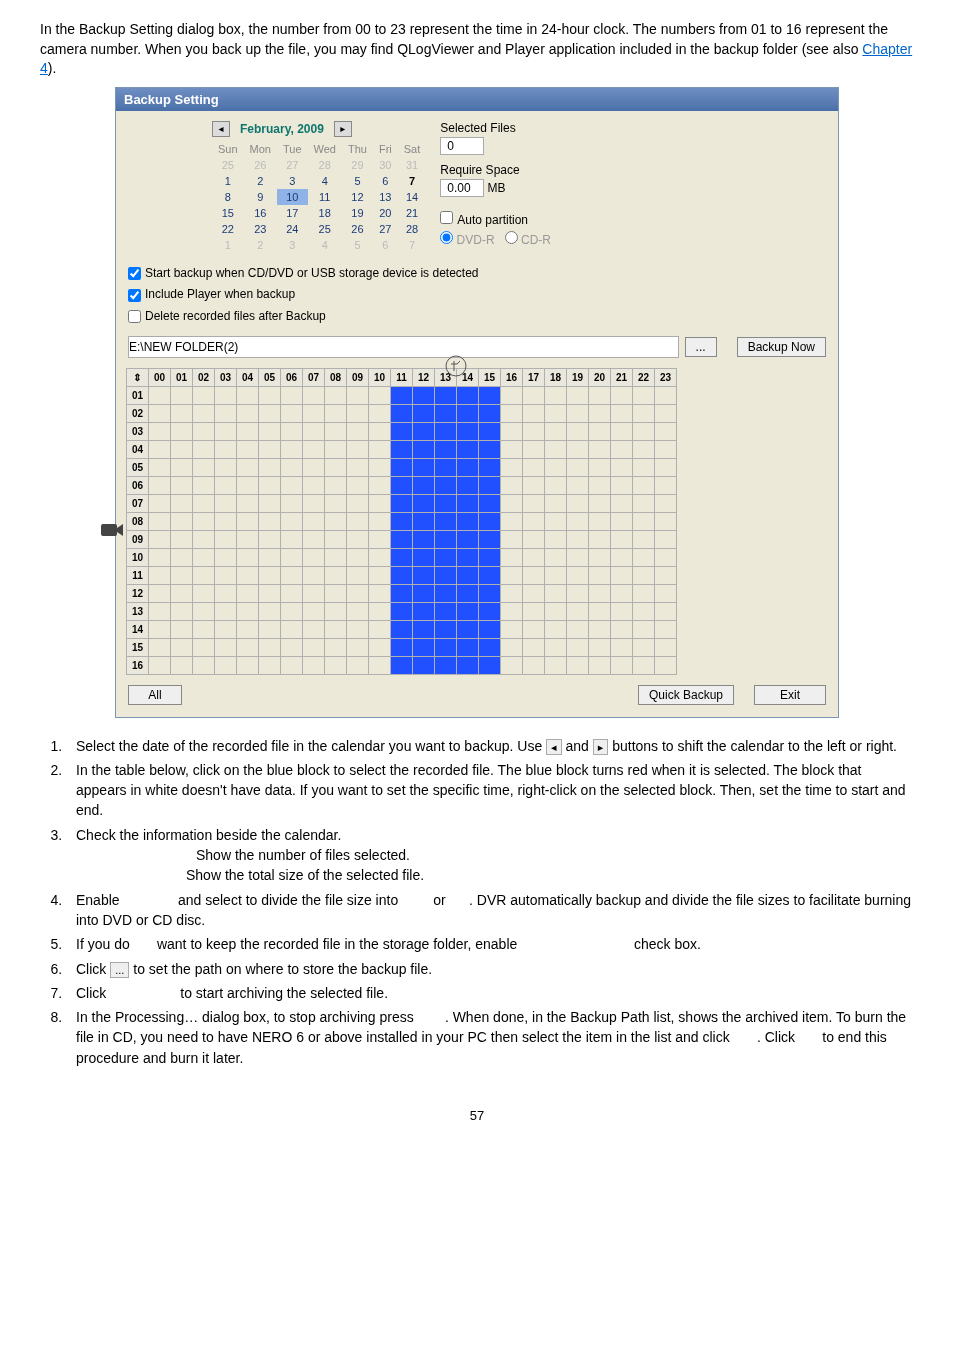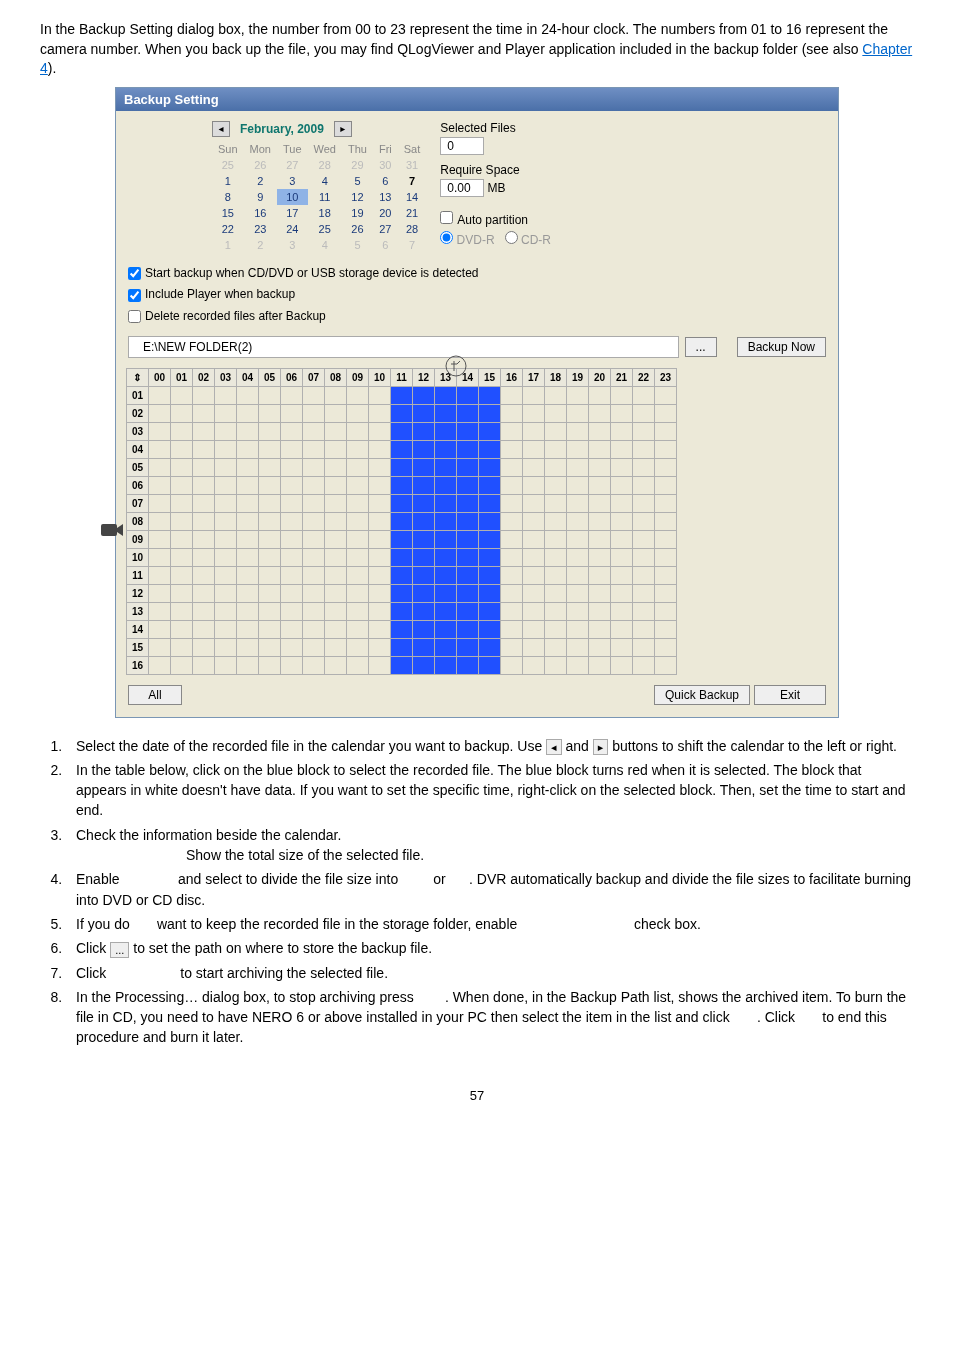--- a/index.html
+++ b/index.html
@@ -26,34 +26,34 @@
 
 .right-panel { flex: 1; font-size: 12px; }
 .rp-label { margin-bottom: 2px; }
 .rp-field { display: inline-block; border: 1px solid #aaa; background: #fff; padding: 1px 6px; min-width: 44px; margin-bottom: 8px; }
 .cb { margin-right: 4px; }
 
 .mid-checks { margin-top: 10px; line-height: 1.8; font-size: 12px; }
 .mid-checks input[type=checkbox] { margin-right: 4px; vertical-align: middle; }
 
 .path-row { display: flex; align-items: center; gap: 6px; margin: 8px 0 10px; }
-.path-input { flex: 1; border: 1px solid #aaa; background: #fff; padding: 3px 14px; font-size: 12px; }
+.path-input { flex: 1; border: 1px solid #aaa; background: #fff; padding: 3px 0; font-size: 12px; }
 .btn { border: 1px solid #888; background: #efefef; padding: 2px 10px; font-size: 12px; display: inline-block; }
 
 .grid-area { position: relative; }
 .hand-icon { position: absolute; left: 316px; top: -14px; width: 24px; height: 24px; }
 .camera-icon { position: absolute; left: -28px; top: 152px; width: 26px; height: 20px; }
 
 table.grid { border-collapse: collapse; font-size: 10px; margin-left: -2px; }
 table.grid th, table.grid td { border: 1px solid #b0b0b0; width: 22px; height: 18px; text-align: center; vertical-align: middle; }
 table.grid th { background: #eae8dc; font-weight: bold; }
 table.grid th.corner { background: #eae8dc; }
 table.grid td.blue { background: #2050ff; }
 
-.bottom-btns { display: flex; gap: 4px; margin-top: 10px; align-items: center; }
+.bottom-btns { display: flex; gap: 20px; margin-top: 10px; align-items: center; }
 .bottom-btns .btn-all { width: 54px; text-align: center; }
 .bottom-btns .spacer { flex: 1; }
 
 ol.steps { margin: 12px 0 0 26px; font-size: 14px; line-height: 1.45; }
 ol.steps > li { margin-bottom: 4px; padding-left: 10px; }
 .inline-btn { display: inline-block; border: 1px solid #aaa; background: #efefef; padding: 0 4px; font-size: 11px; line-height: 14px; vertical-align: middle; }
 
 .page-num { text-align: center; margin-top: 40px; font-size: 13px; }
 </style>
 </head>
@@ -642,20 +642,21 @@
       <span class="btn">Quick Backup</span>
       <span class="btn" style="width:72px; text-align:center">Exit</span>
     </div>
   </div>
 </div>
 
 <ol class="steps">
   <li><span>Select the date of the recorded file in the calendar you want to backup. Use </span><span class="inline-btn">◂</span><span> and </span><span class="inline-btn">▸</span><span> buttons to shift the calendar to the left or right.</span></li>
   <li>In the table below, click on the blue block to select the recorded file. The blue block turns red when it is selected. The block that appears in white doesn't have data. If you want to set the specific time, right-click on the selected block. Then, set the time to start and end.</li>
   <li><span>Check the information beside the calendar.</span>
+    <div style="margin-left:120px">Show the number of files selected.</div>
     <div style="margin-left:110px">Show the total size of the selected file.</div>
   </li>
   <li><span>Enable </span>&nbsp;&nbsp;&nbsp;&nbsp;&nbsp;&nbsp;&nbsp;&nbsp;&nbsp;&nbsp;&nbsp;&nbsp;&nbsp;<span> and select to divide the file size into </span>&nbsp;&nbsp;&nbsp;&nbsp;&nbsp;&nbsp;&nbsp;<span> or </span>&nbsp;&nbsp;&nbsp;&nbsp;&nbsp;<span>. DVR automatically backup and divide the file sizes to facilitate burning into DVD or CD disc.</span></li>
   <li><span>If you do </span>&nbsp;&nbsp;&nbsp;&nbsp;&nbsp;<span> want to keep the recorded file in the storage folder, enable </span>&nbsp;&nbsp;&nbsp;&nbsp;&nbsp;&nbsp;&nbsp;&nbsp;&nbsp;&nbsp;&nbsp;&nbsp;&nbsp;&nbsp;&nbsp;&nbsp;&nbsp;&nbsp;&nbsp;&nbsp;&nbsp;&nbsp;&nbsp;&nbsp;&nbsp;&nbsp;&nbsp;&nbsp;<span> check box.</span></li>
   <li><span>Click </span><span class="inline-btn">...</span><span> to set the path on where to store the backup file.</span></li>
   <li><span>Click </span>&nbsp;&nbsp;&nbsp;&nbsp;&nbsp;&nbsp;&nbsp;&nbsp;&nbsp;&nbsp;&nbsp;&nbsp;&nbsp;&nbsp;&nbsp;&nbsp;&nbsp;<span> to start archiving the selected file.</span></li>
   <li><span>In the Processing… dialog box, to stop archiving press </span>&nbsp;&nbsp;&nbsp;&nbsp;&nbsp;&nbsp;&nbsp;<span>. When done, in the Backup Path list, shows the archived item. To burn the file in CD, you need to have NERO 6 or above installed in your PC then select the item in the list and click </span>&nbsp;&nbsp;&nbsp;&nbsp;&nbsp;&nbsp;<span>. Click </span>&nbsp;&nbsp;&nbsp;&nbsp;&nbsp;<span> to end this procedure and burn it later.</span></li>
 </ol>
 
 <div class="page-num">57</div>

